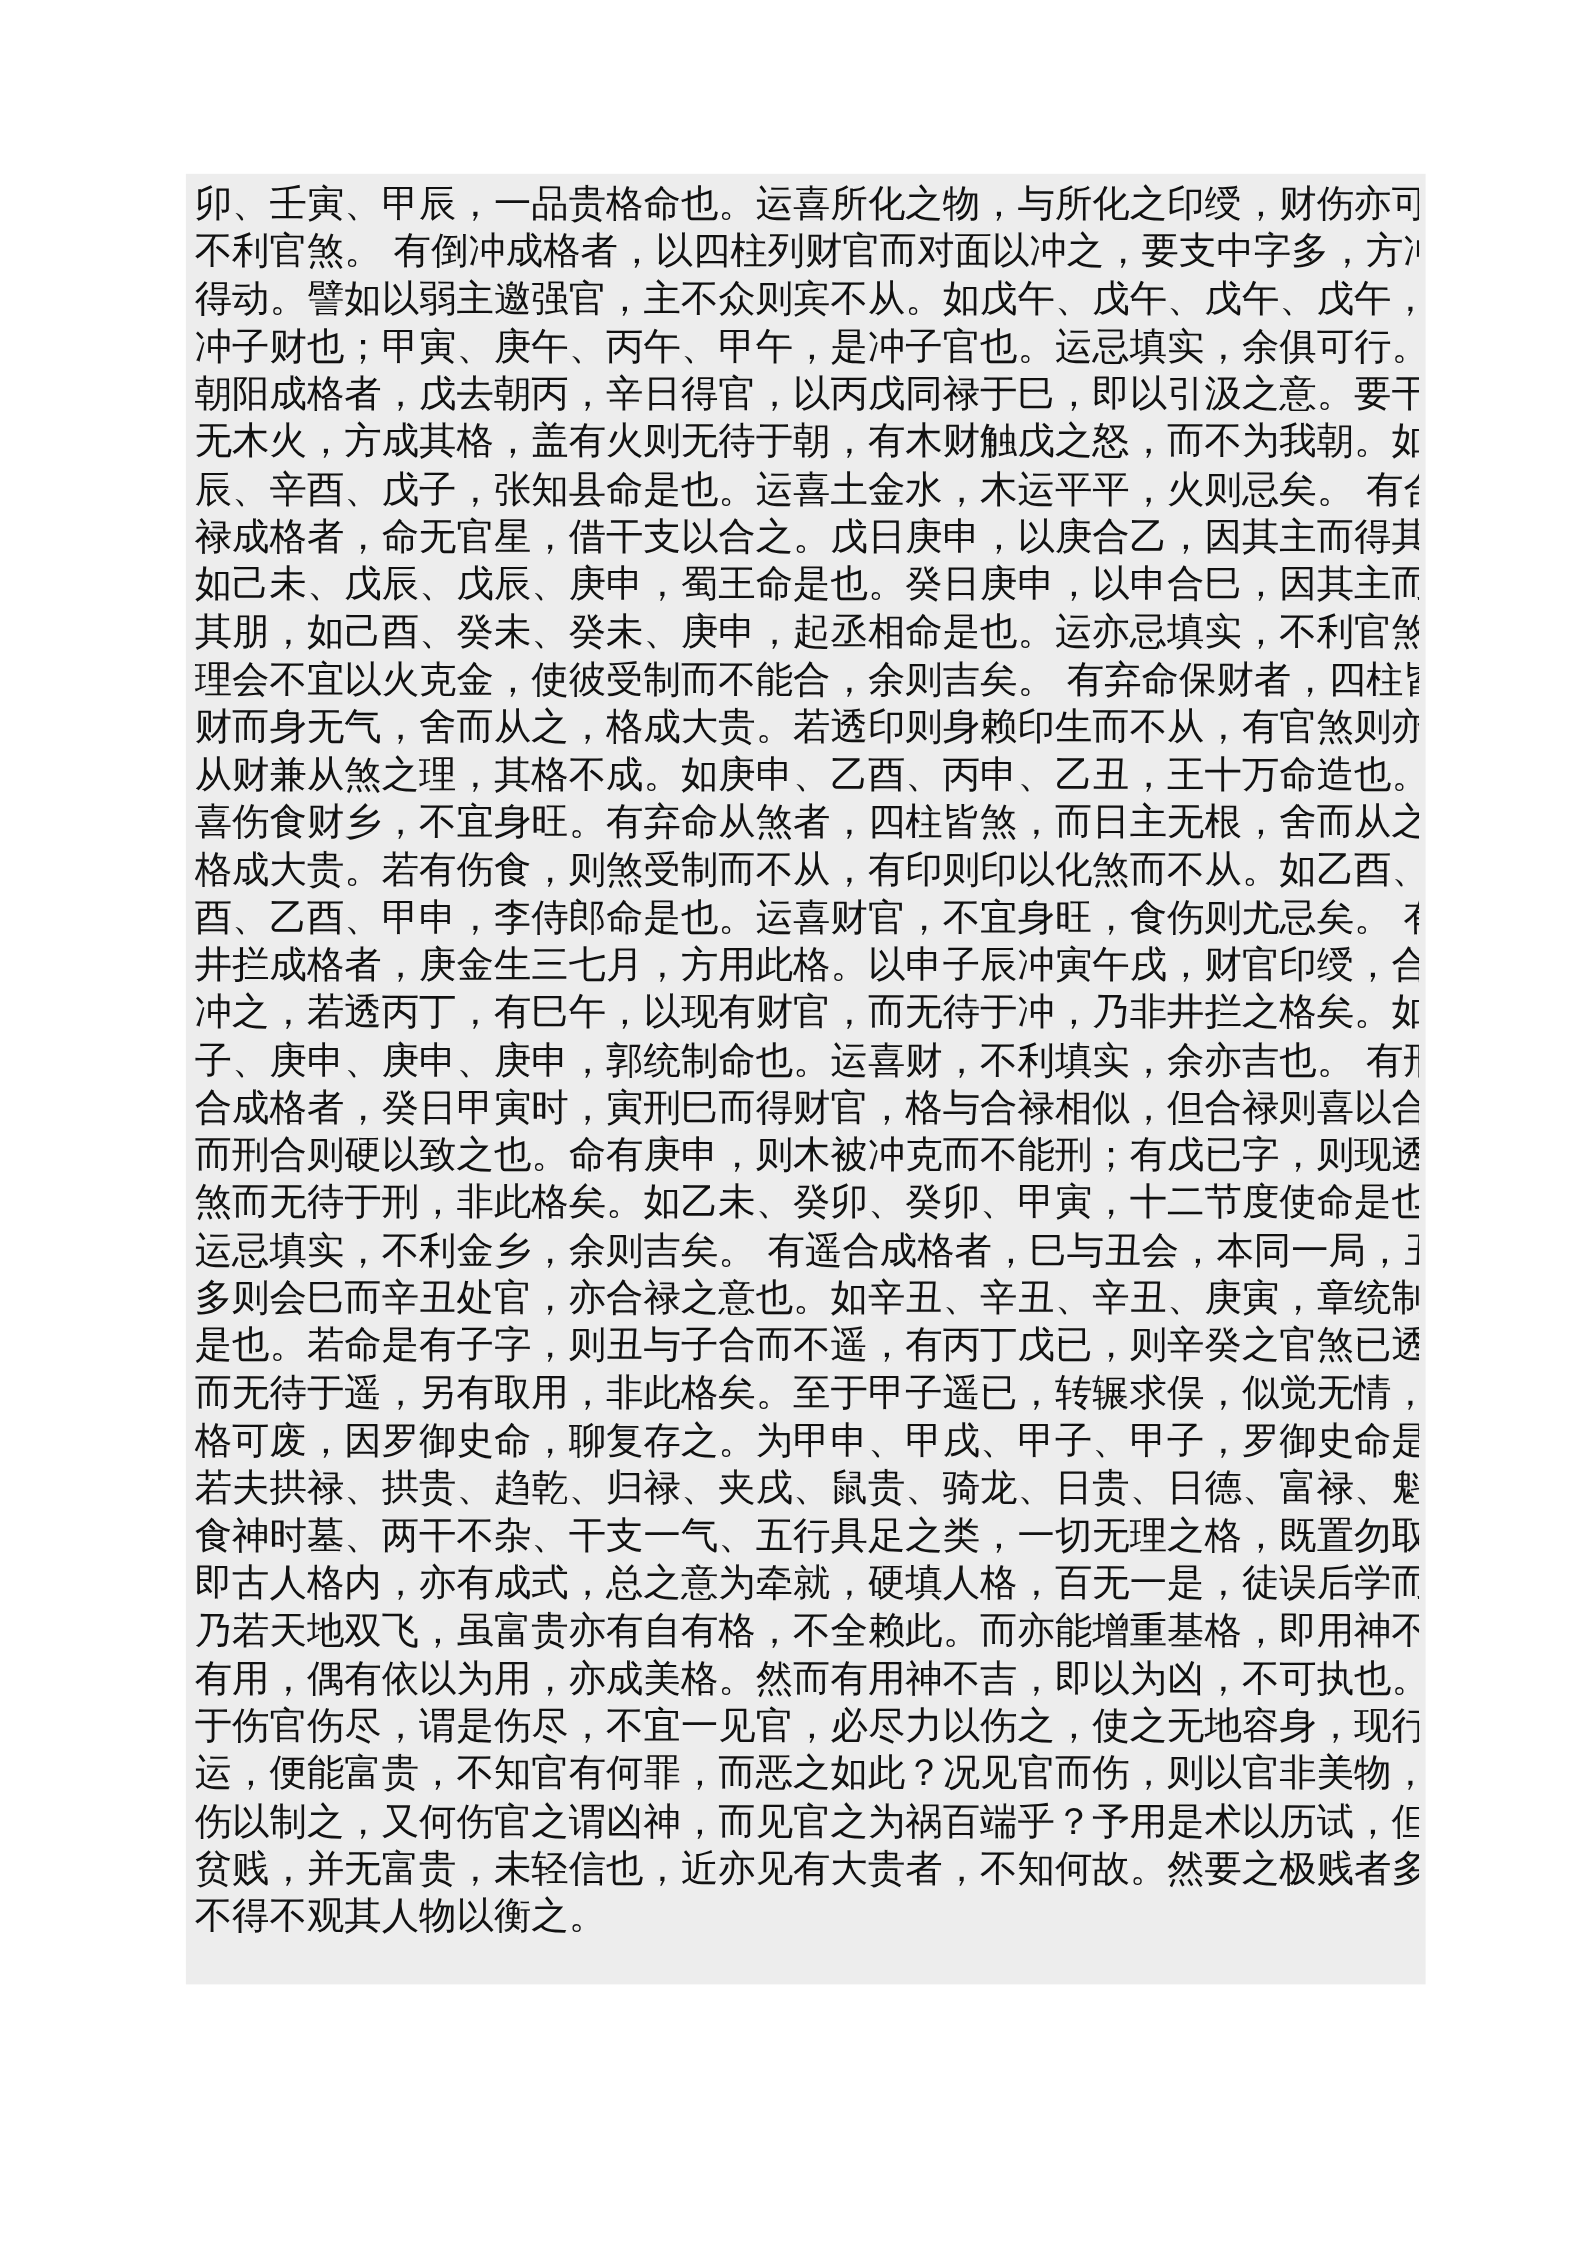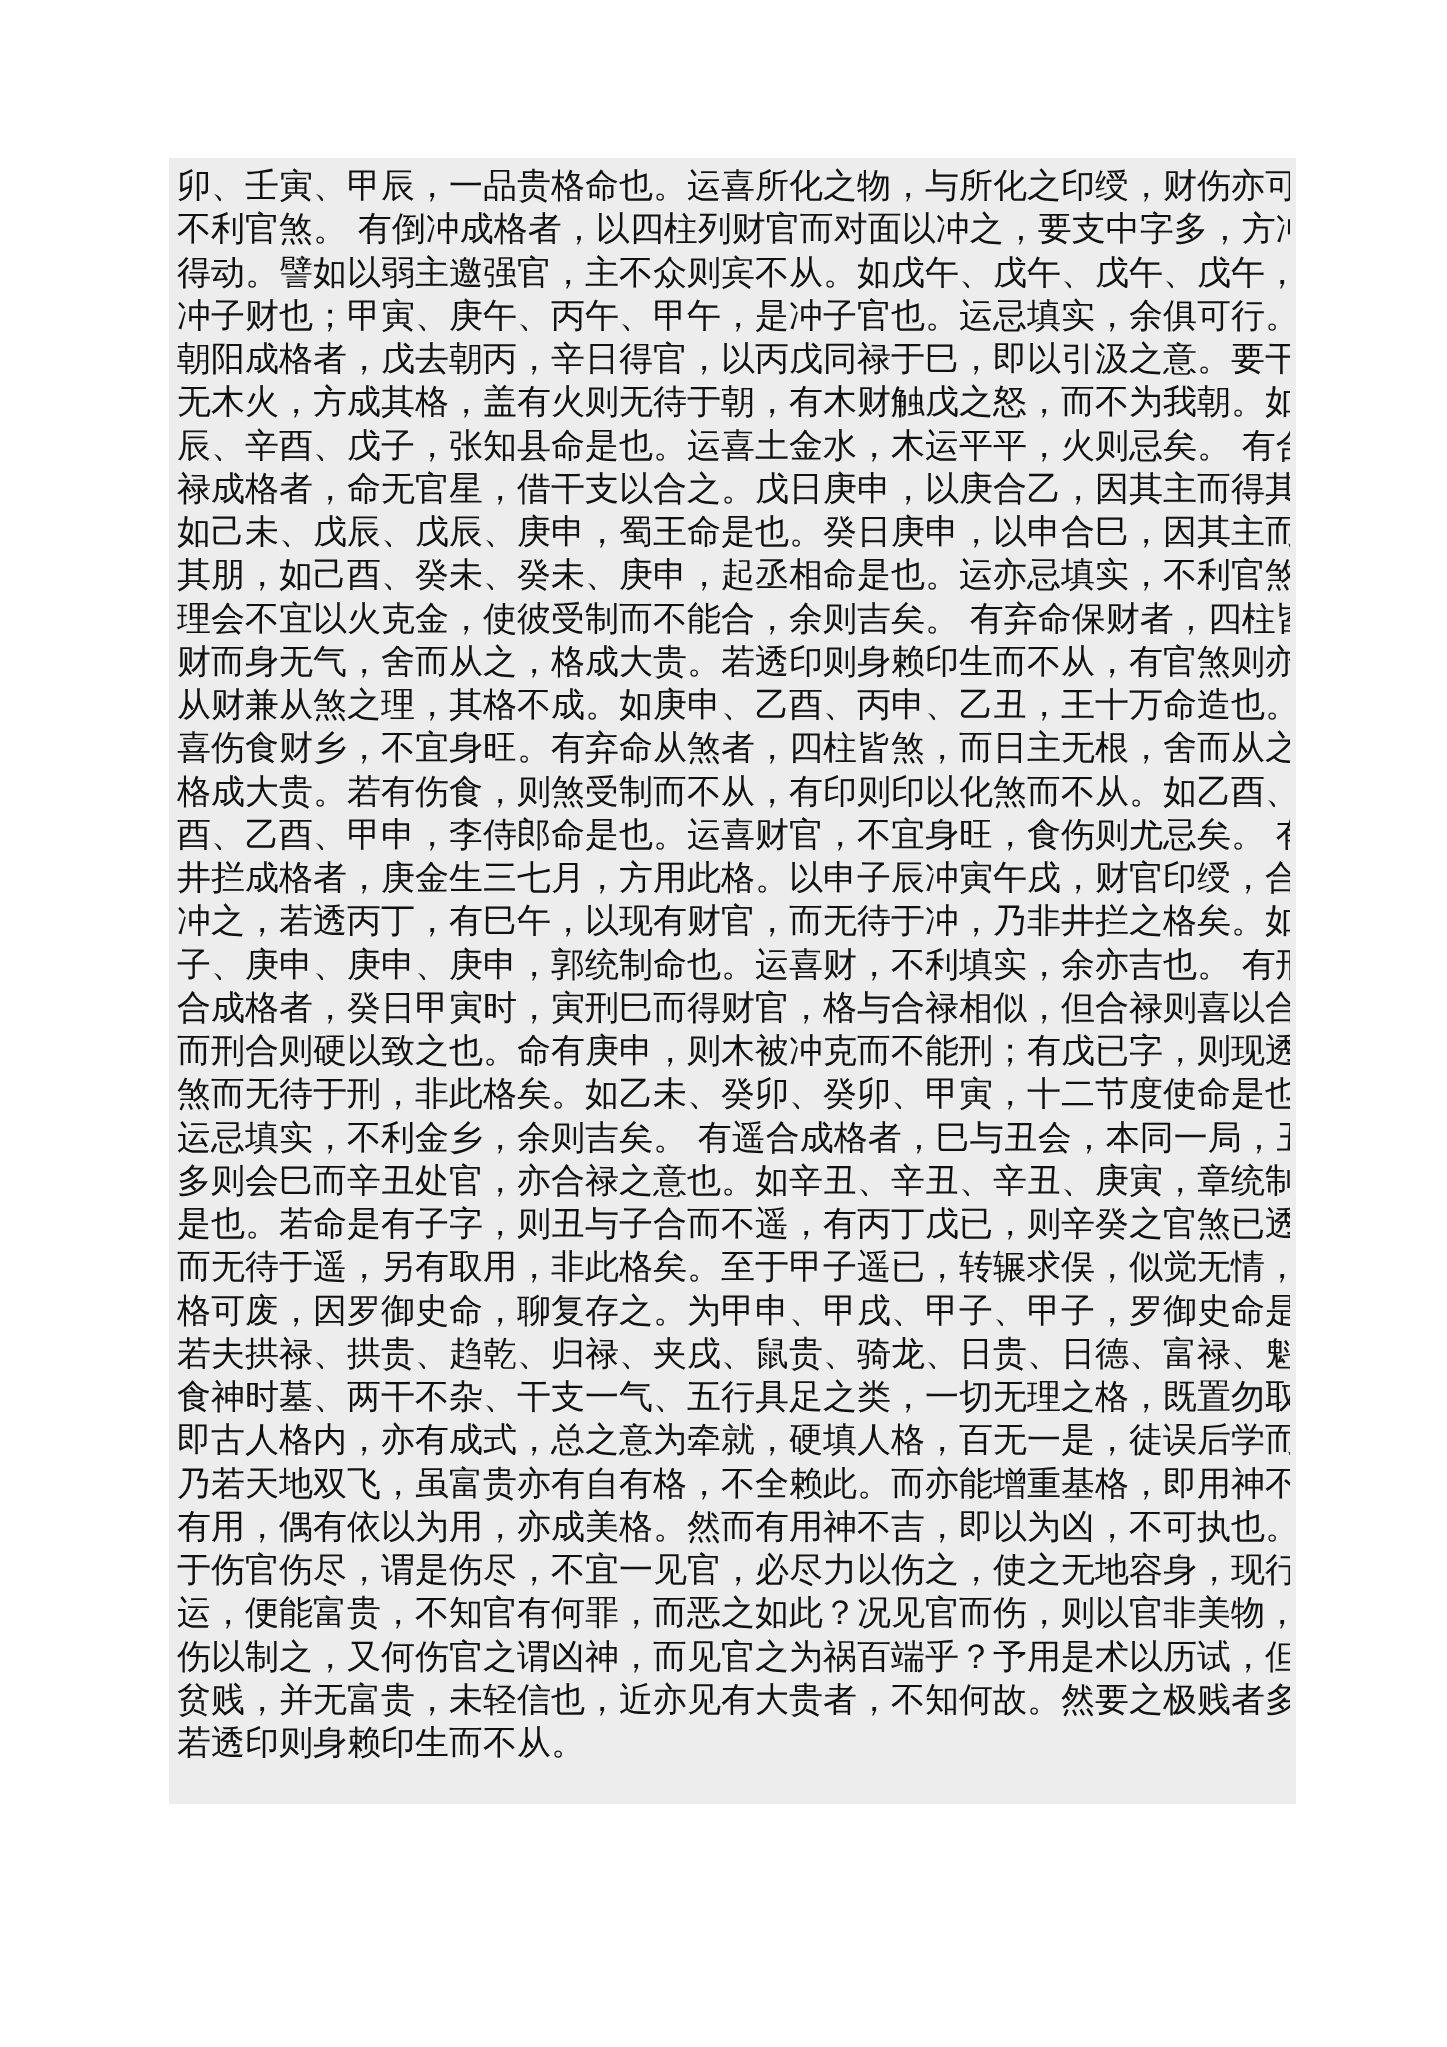--- a/index.html
+++ b/index.html
@@ -77,15 +77,15 @@
     <span class="line">格可废，因罗御史命，聊复存之。为甲申、甲戌、甲子、甲子，罗御史命是也。</span>
     <span class="line">若夫拱禄、拱贵、趋乾、归禄、夹戌、鼠贵、骑龙、日贵、日德、富禄、魁罡、</span>
     <span class="line">食神时墓、两干不杂、干支一气、五行具足之类，一切无理之格，既置勿取。</span>
     <span class="line">即古人格内，亦有成式，总之意为牵就，硬填人格，百无一是，徒误后学而已。</span>
     <span class="line">乃若天地双飞，虽富贵亦有自有格，不全赖此。而亦能增重基格，即用神不甚</span>
     <span class="line">有用，偶有依以为用，亦成美格。然而有用神不吉，即以为凶，不可执也。 其</span>
     <span class="line">于伤官伤尽，谓是伤尽，不宜一见官，必尽力以伤之，使之无地容身，现行伤</span>
     <span class="line">运，便能富贵，不知官有何罪，而恶之如此？况见官而伤，则以官非美物，而</span>
     <span class="line">伤以制之，又何伤官之谓凶神，而见官之为祸百端乎？予用是术以历试，但有</span>
     <span class="line">贫贱，并无富贵，未轻信也，近亦见有大贵者，不知何故。然要之极贱者多，</span>
-    <span class="line last">若透印则身赖印生而不从。</span>
+    <span class="line last">不得不观其人物以衡之。</span>
   </div>
 </div>
 
 </body></html>

